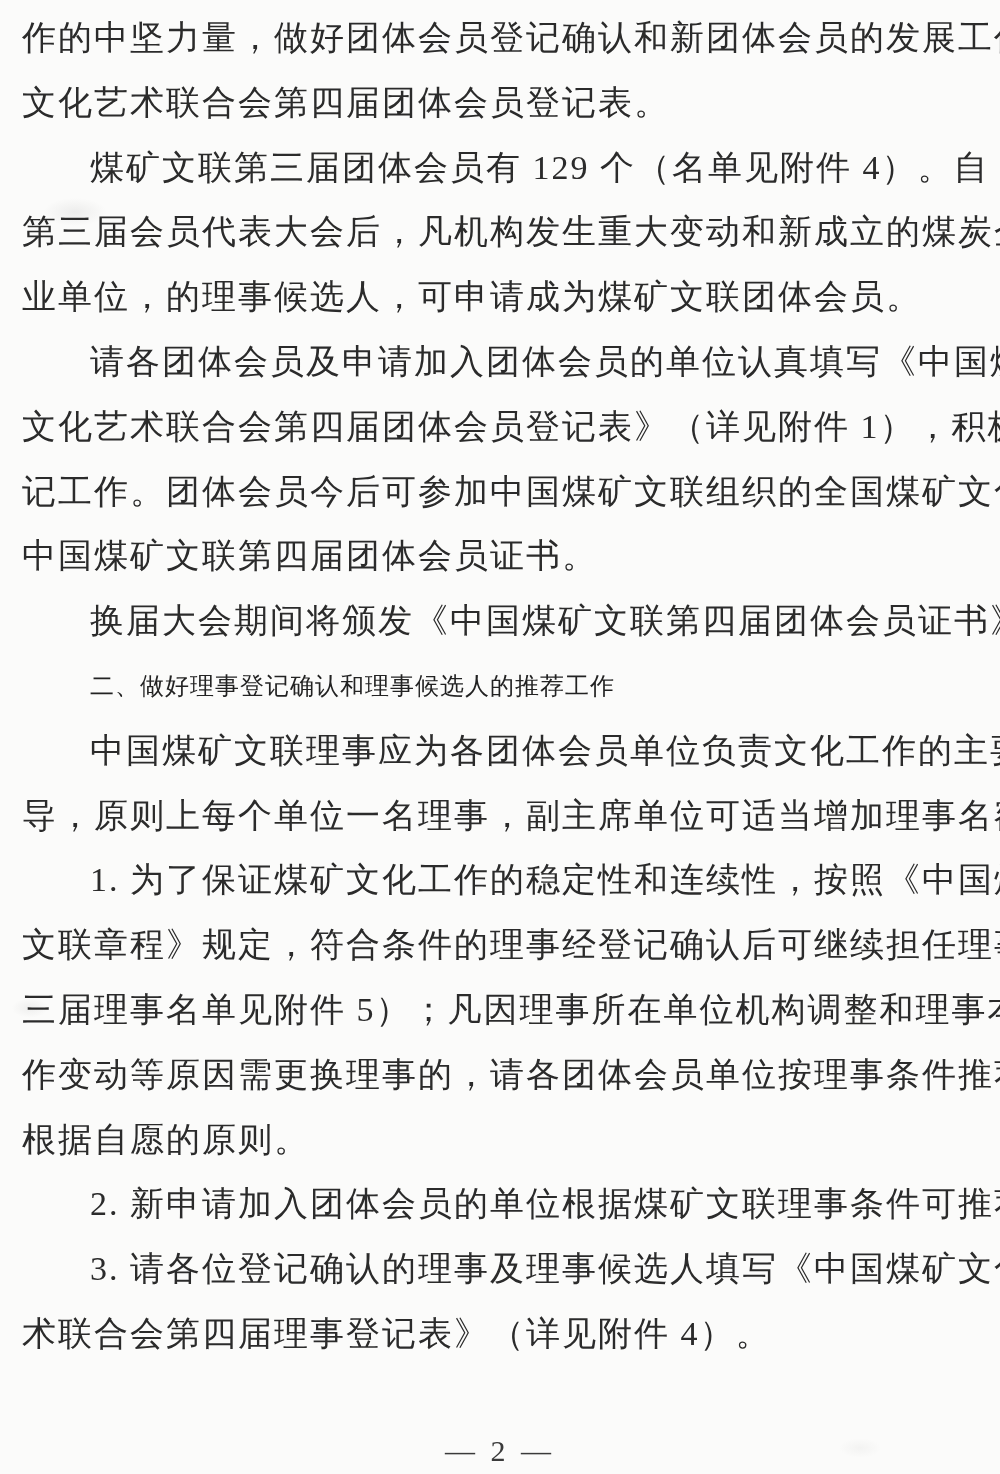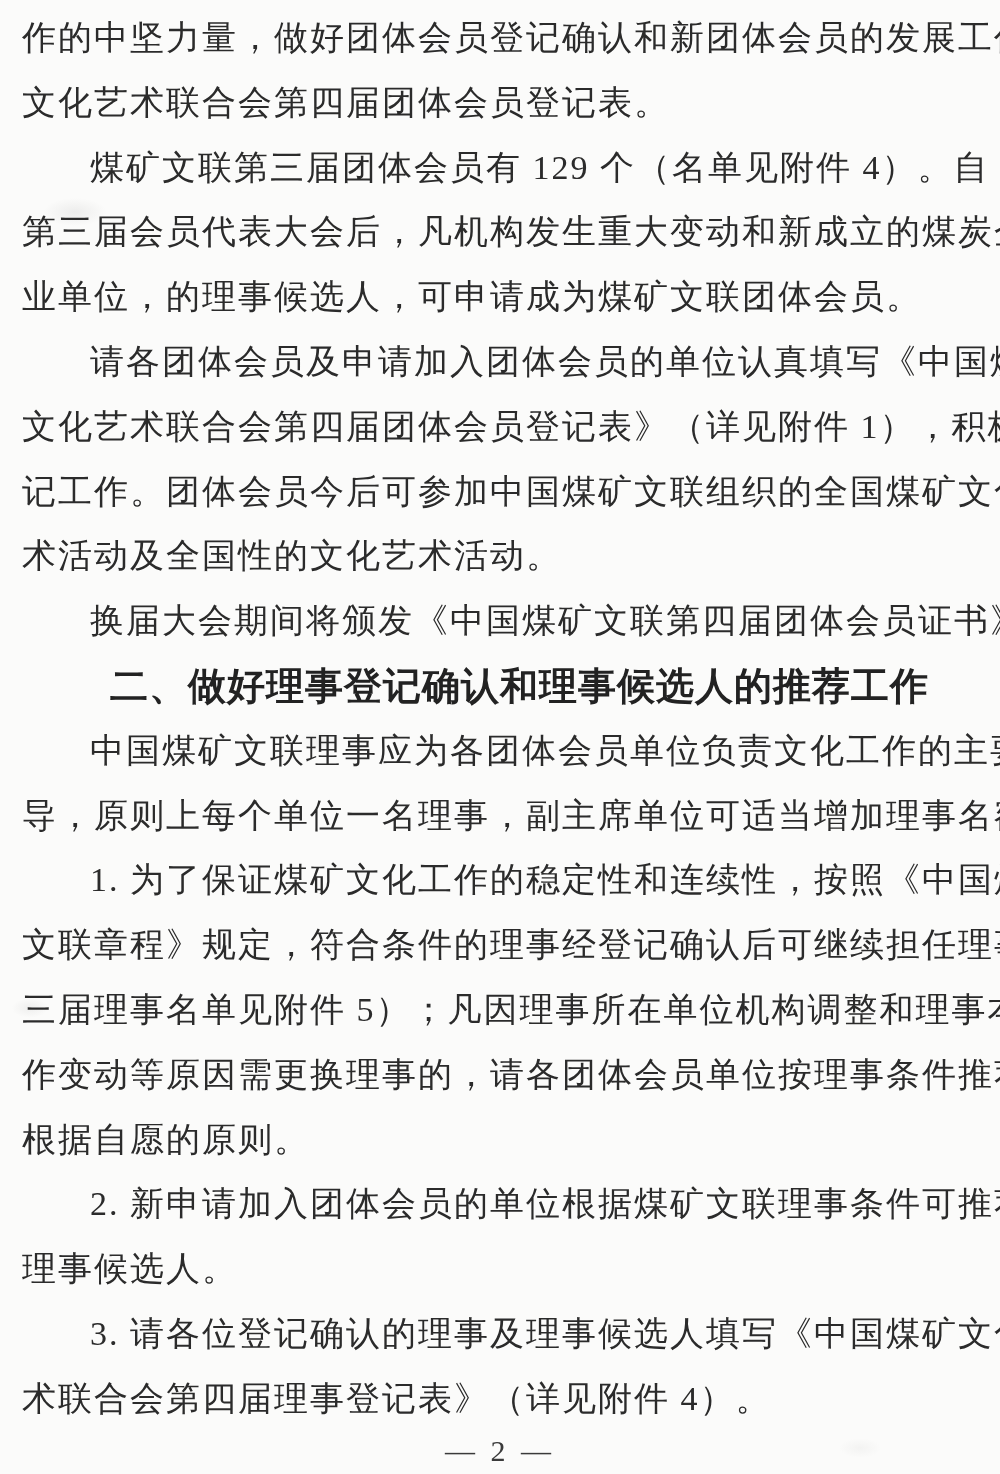--- a/index.html
+++ b/index.html
@@ -28,25 +28,24 @@
     height: 64.8px;
     line-height: 64.8px;
     font-size: 34px;
     letter-spacing: 2px;
     white-space: nowrap;
     padding-left: 22px;
   }
   .line.indent { padding-left: 90px; }
   .line.heading {
     font-family: "Liberation Sans", "DejaVu Sans", sans-serif;
-    font-weight: bold;
-    font-size: 38px;
+    font-weight: normal;
+    font-size: 24px;
     letter-spacing: 1px;
     color: #222;
-    margin-left: 20px;
   }
   .page-number {
     position: absolute;
     left: 0;
     right: 0;
     bottom: 6px;
     height: 34px;
     line-height: 34px;
     text-align: center;
     font-size: 30px;
@@ -60,29 +59,28 @@
 <div class="page">
   <div class="text-block">
     <div class="line">作的中坚力量，做好团体会员登记确认和新团体会员的发展工作，</div>
     <div class="line">文化艺术联合会第四届团体会员登记表。</div>
     <div class="line indent">煤矿文联第三届团体会员有 129 个（名单见附件 4）。自 2007 年</div>
     <div class="line">第三届会员代表大会后，凡机构发生重大变动和新成立的煤炭企事</div>
     <div class="line">业单位，的理事候选人，可申请成为煤矿文联团体会员。</div>
     <div class="line indent">请各团体会员及申请加入团体会员的单位认真填写《中国煤矿</div>
     <div class="line">文化艺术联合会第四届团体会员登记表》（详见附件 1），积极做好登</div>
     <div class="line">记工作。团体会员今后可参加中国煤矿文联组织的全国煤矿文化艺</div>
-    <div class="line">术活动及全国性的文化艺术活动。</div>
+    <div class="line">中国煤矿文联第四届团体会员证书。</div>
     <div class="line indent">换届大会期间将颁发《中国煤矿文联第四届团体会员证书》。</div>
     <div class="line indent heading">二、做好理事登记确认和理事候选人的推荐工作</div>
     <div class="line indent">中国煤矿文联理事应为各团体会员单位负责文化工作的主要领</div>
     <div class="line">导，原则上每个单位一名理事，副主席单位可适当增加理事名额。</div>
     <div class="line indent">1. 为了保证煤矿文化工作的稳定性和连续性，按照《中国煤矿</div>
     <div class="line">文联章程》规定，符合条件的理事经登记确认后可继续担任理事（第</div>
     <div class="line">三届理事名单见附件 5）；凡因理事所在单位机构调整和理事本人工</div>
     <div class="line">作变动等原因需更换理事的，请各团体会员单位按理事条件推荐新</div>
     <div class="line">根据自愿的原则。</div>
     <div class="line indent">2. 新申请加入团体会员的单位根据煤矿文联理事条件可推荐</div>
-    <div class="line">理事候选人。</div>
     <div class="line indent">3. 请各位登记确认的理事及理事候选人填写《中国煤矿文化艺</div>
     <div class="line">术联合会第四届理事登记表》（详见附件 4）。</div>
   </div>
   <div class="page-number">— 2 —</div>
 </div>
 
 </body></html>

